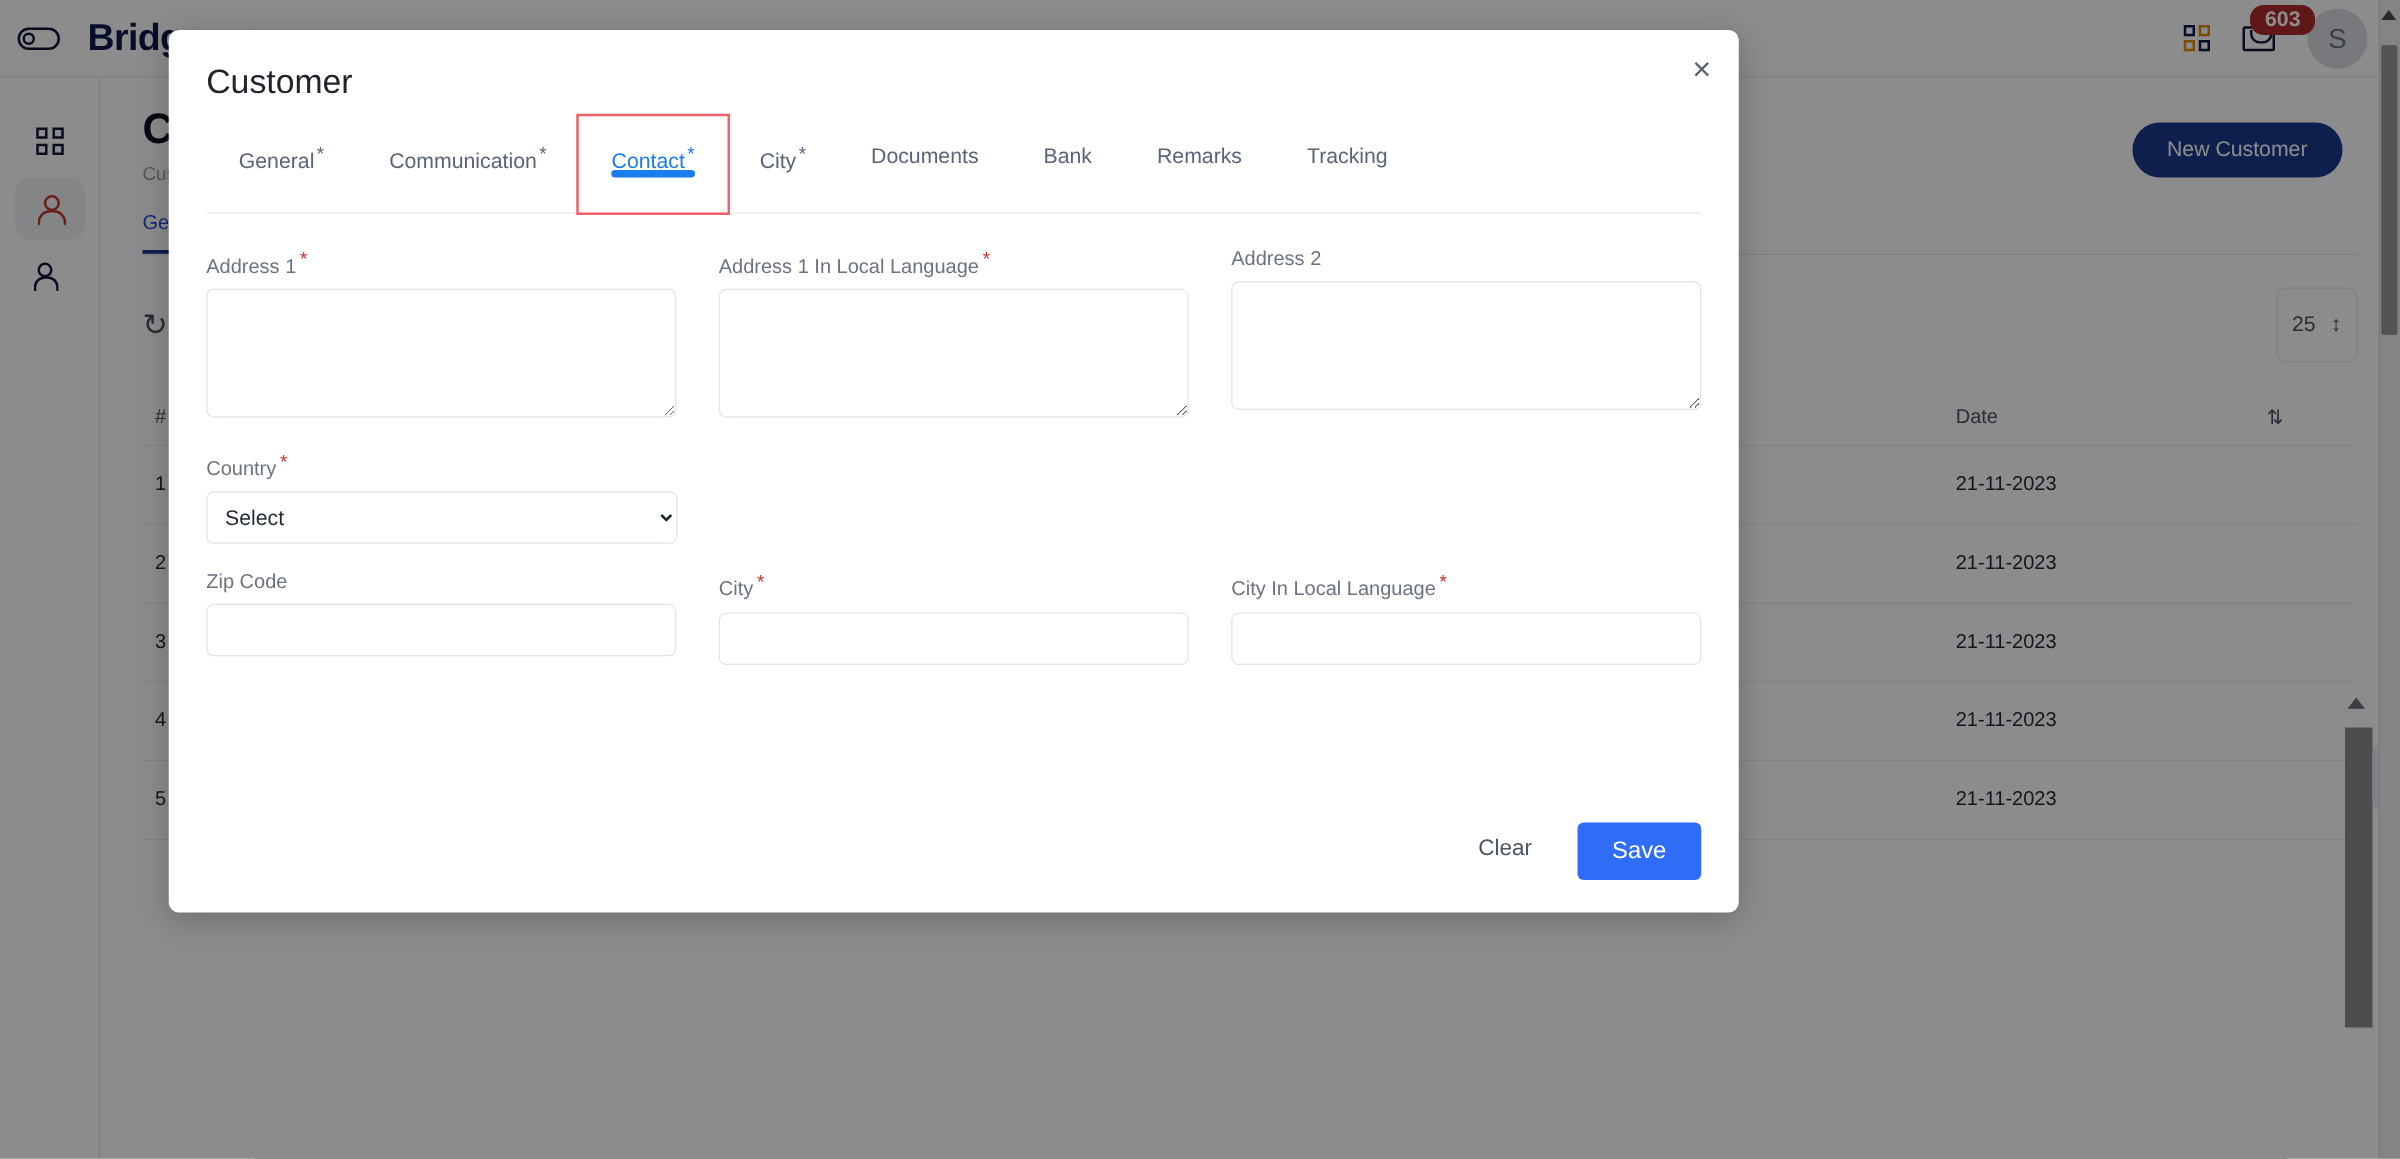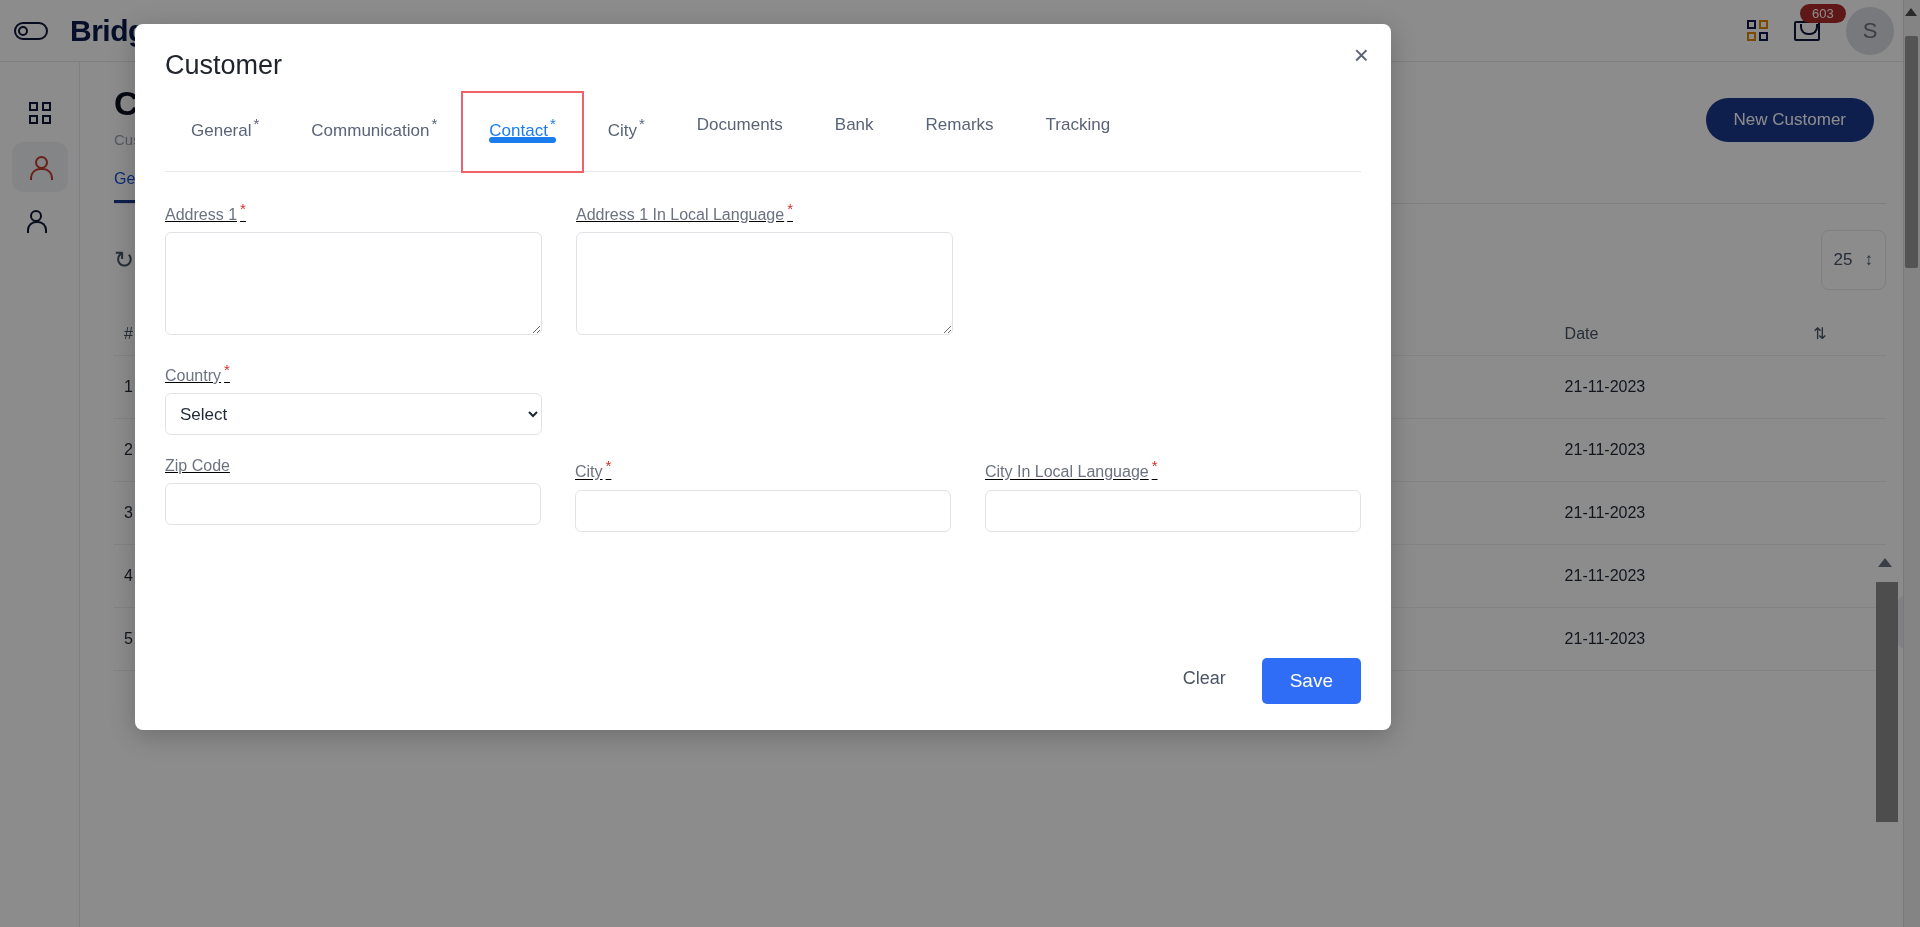--- a/index.html
+++ b/index.html
@@ -38,21 +38,21 @@
   .mail-wrap { position: relative; }
   .mail-icon { width: 26px; height: 20px; border: 2px solid #10163a; border-radius: 2px; position: relative; }
   .mail-icon:after {
     content:""; position:absolute; left: 4px; top: 1px; width: 14px; height: 9px;
     border-left: 2px solid #10163a; border-right: 2px solid #10163a; border-bottom: 2px solid #10163a;
     border-radius: 0 0 8px 8px;
   }
   .badge {
     position: absolute; top: -17px; left: 6px;
     background: #b02a2a; color: #fff; border-radius: 11px;
-    font-size: 13px; font-weight: normal; padding: 2px 12px;
+    font-size: 17px; font-weight: bold; padding: 2px 12px;
   }
   .avatar {
     width: 48px; height: 48px; border-radius: 50%;
     background: #d9dde3; color: #6b7280;
     display: flex; align-items: center; justify-content: center;
     font-size: 22px;
   }
   #sidebar {
     position: absolute; top: 62px; left: 0; width: 80px; bottom: 0;
     background: #ffffff; border-right: 1px solid #e4e7ec;
@@ -161,21 +161,21 @@
     outline: 2px solid #f1616a; outline-offset: 0;
     margin-top: -14px; padding-top: 22px; padding-bottom: 30px;
   }
   .tab .underline {
     position: absolute; left: 26px; right: 26px; bottom: -3px;
     height: 6px; background: #1b7ced; border-radius: 3px;
   }
   .tab.highlight .underline { bottom: 28px; }
 
   .form-area { flex: 1; padding: 28px 30px 0 30px; overflow: hidden; }
-  .row { display: flex; gap: 34px; margin-bottom: 22px; text-decoration: underline; }
+  .row { display: flex; gap: 34px; margin-bottom: 22px; }
   .field { width: 377px; }
   .flabel { font-size: 16px; color: #6b7280; margin-bottom: 8px; display: block; }
   .flabel .req { color: #d32f2f; font-size: 15px; margin-left: 3px; vertical-align: super;}
   textarea.fc {
     width: 100%; height: 103px; border: 1px solid #e0e3e8; border-radius: 6px;
     font-family: inherit; font-size: 16px; padding: 8px 10px; resize: both; color: #1f2937;
     outline: none; background: #fff;
   }
   input.fc {
     width: 100%; height: 42px; border: 1px solid #e0e3e8; border-radius: 6px;
@@ -388,20 +388,26 @@
           <span>Address 1</span><span class="req">*</span>
         </label>
         <textarea class="fc" placeholder="" style=""></textarea>
       </div>
       <div class="field">
         <label class="flabel">
           <span>Address 1 In Local Language</span><span class="req">*</span>
         </label>
         <textarea class="fc" placeholder="" style=""></textarea>
       </div>
+      <div class="field">
+        <label class="flabel">
+          <span>Address 2</span>
+        </label>
+        <textarea class="fc" placeholder="" style=""></textarea>
+      </div>
     </div>
 
     <div class="row">
       <div class="field">
         <label class="flabel">
           <span>Country</span><span class="req">*</span>
         </label>
         <select class="fc">
           <option>Select</option>
         </select>

